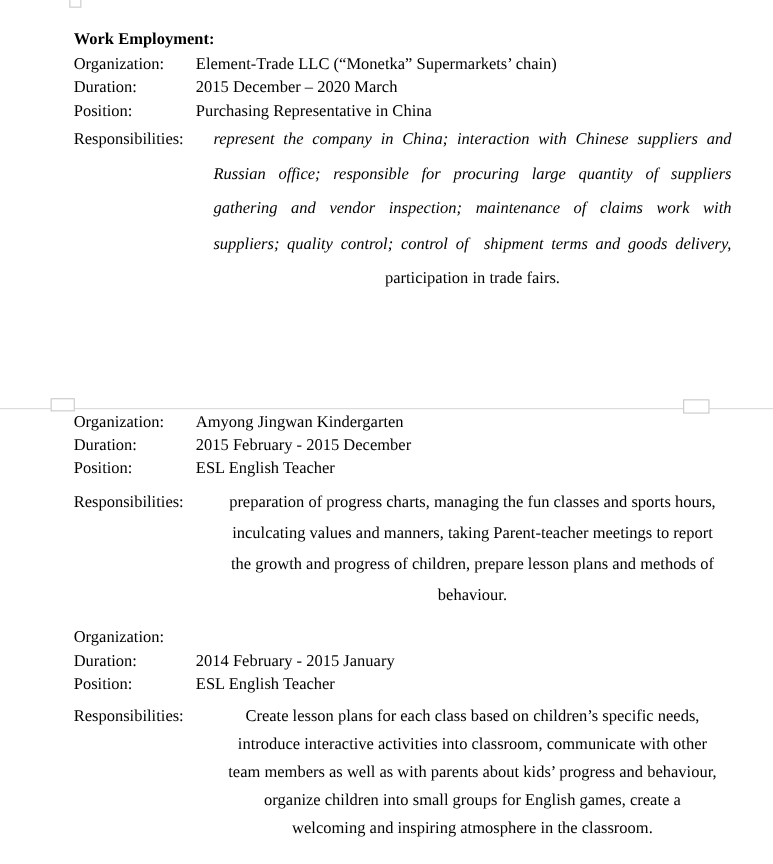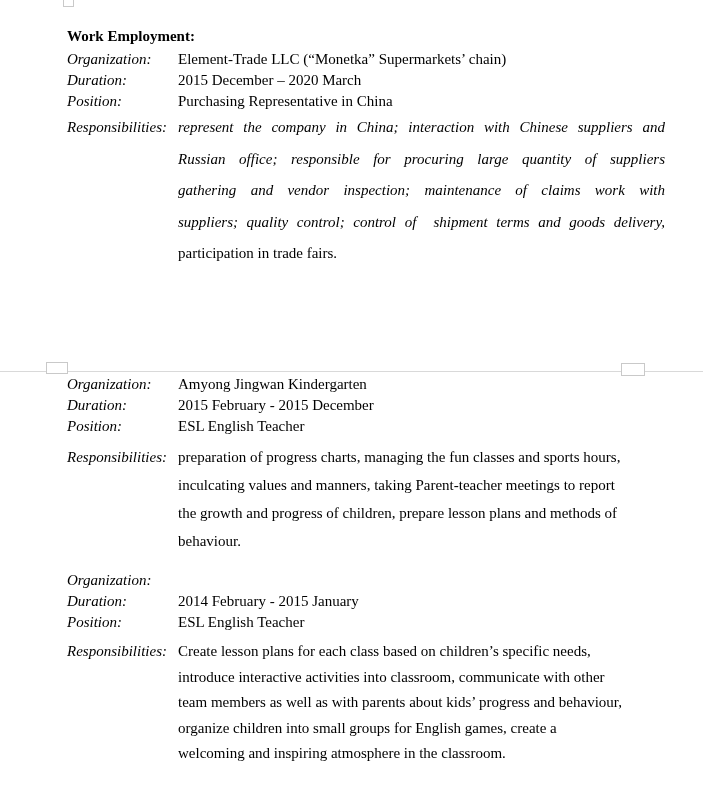--- a/index.html
+++ b/index.html
@@ -16,24 +16,24 @@
   }
   .heading{
     position:absolute;left:67px;top:28px;margin:0;
     font-size:15px;font-weight:bold;line-height:16px;
   }
   .entry{position:absolute;left:67px;width:598px;}
   #entry-0{top:49px;}
   #entry-1{top:374px;}
   #entry-2{top:570px;}
   .row{display:flex;line-height:21px;}
-  .label{width:111px;flex:0 0 111px;font-style:italic;}
+  .label{width:111px;flex:0 0 111px;}
   .value{flex:1;}
-  .resp{align-items:flex-start;}
-  .rline{white-space:pre-wrap;}
+  .resp{align-items:flex-start;gap:16px;}
+  .rline{white-space:pre-wrap;text-align:center;}
   .just{text-align:justify;text-align-last:justify;font-style:italic;}
   #entry-0 .rline,#entry-0 .resp .label{line-height:31.6px;}
   #entry-1 .rline,#entry-1 .resp .label{line-height:28px;}
   #entry-2 .rline,#entry-2 .resp .label{line-height:25.5px;}
   #entry-1 .resp,#entry-2 .resp{margin-top:6px;}
   .sp{
     text-decoration-style:wavy;
     text-decoration-color:#c00000;
     text-decoration-thickness:1px;
     text-underline-offset:2px;

